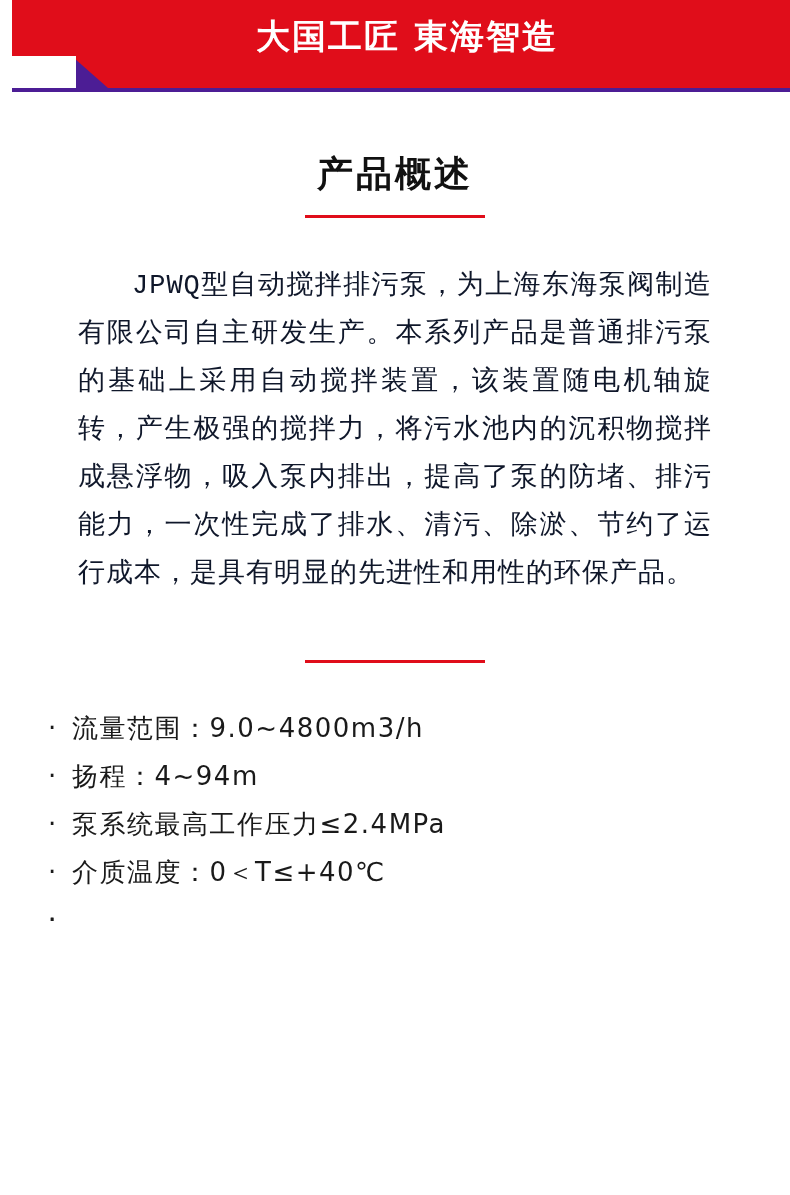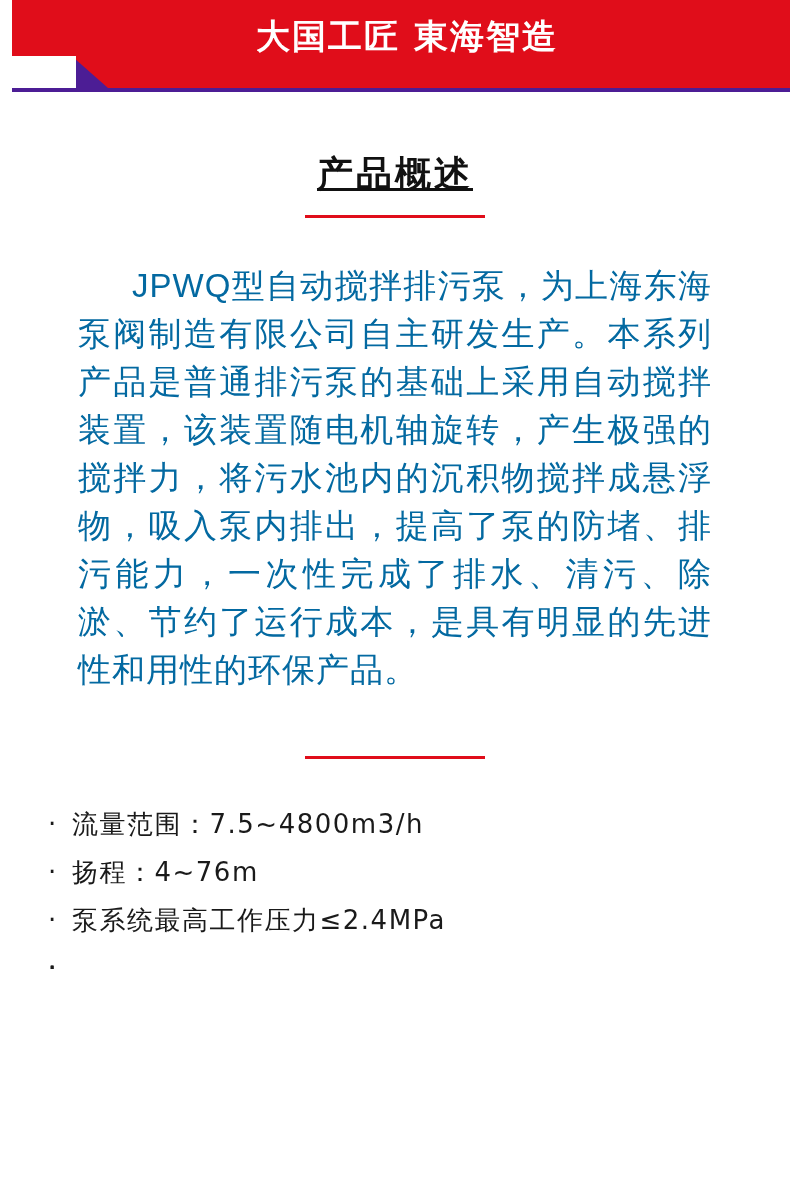--- a/index.html
+++ b/index.html
@@ -61,48 +61,47 @@
     width: 100%;
   }
   .section-heading {
     text-align: center;
     font-size: 36px;
     font-weight: bold;
     color: #111111;
     letter-spacing: 3px;
     margin: 0;
     padding: 0;
-    text-decoration: underline;
   }
   .heading-rule {
     width: 180px;
     height: 3px;
     background: #e00d1a;
     margin: 16px auto 0 auto;
   }
 
   #overview-section {
     margin-top: 58px;
   }
   #conditions-section {
     margin-top: 62px;
   }
 
   
   .paragraph {
     margin: 44px auto 0 auto;
     width: 634px;
-    font-size: 33px;
+    font-size: 27px;
     line-height: 48px;
-    color: #0369a1;
+    color: #0f172a;
     text-align: justify;
     text-align-last: left;
     text-indent: 54px;
     letter-spacing: 1px;
-    font-family: Liberation Sans, sans-serif;
+    font-family: Liberation Mono, monospace;
   }
 
   
   .cond-list {
     margin: 42px 0 0 0;
     padding: 0 36px 0 72px;
     list-style: none;
   }
   .cond-item {
     position: relative;
@@ -138,32 +137,33 @@
   <h2 class="section-heading">产品概述</h2>
   <div class="heading-rule"></div>
   <p class="paragraph">JPWQ型自动搅拌排污泵，为上海东海泵阀制造有限公司自主研发生产。本系列产品是普通排污泵的基础上采用自动搅拌装置，该装置随电机轴旋转，产生极强的搅拌力，将污水池内的沉积物搅拌成悬浮物，吸入泵内排出，提高了泵的防堵、排污能力，一次性完成了排水、清污、除淤、节约了运行成本，是具有明显的先进性和用性的环保产品。</p>
 </div>
 
 <div class="section" id="conditions-section">
   <div class="heading-rule"></div>
   <ul class="cond-list">
     <li class="cond-item">
       <span class="dot">·</span>
-      <span>流量范围：7.5~4800m3/h</span>
+      <span>流量范围：9.0~4800m3/h</span>
     </li>
     <li class="cond-item">
       <span class="dot">·</span>
-      <span>扬程：4~76m</span>
+      <span>扬程：4~94m</span>
     </li>
     <li class="cond-item">
       <span class="dot">·</span>
       <span>泵系统最高工作压力≤2.4MPa</span>
     </li>
     <li class="cond-item">
       <span class="dot">·</span>
+      <span>介质温度：0＜T≤+40℃</span>
     </li>
     <li class="cond-item">
       <span class="dot">·</span>
     </li>
     <li class="cond-item wrap">
       <span class="dot">·</span>
     </li>
   </ul>
 </div>
 

